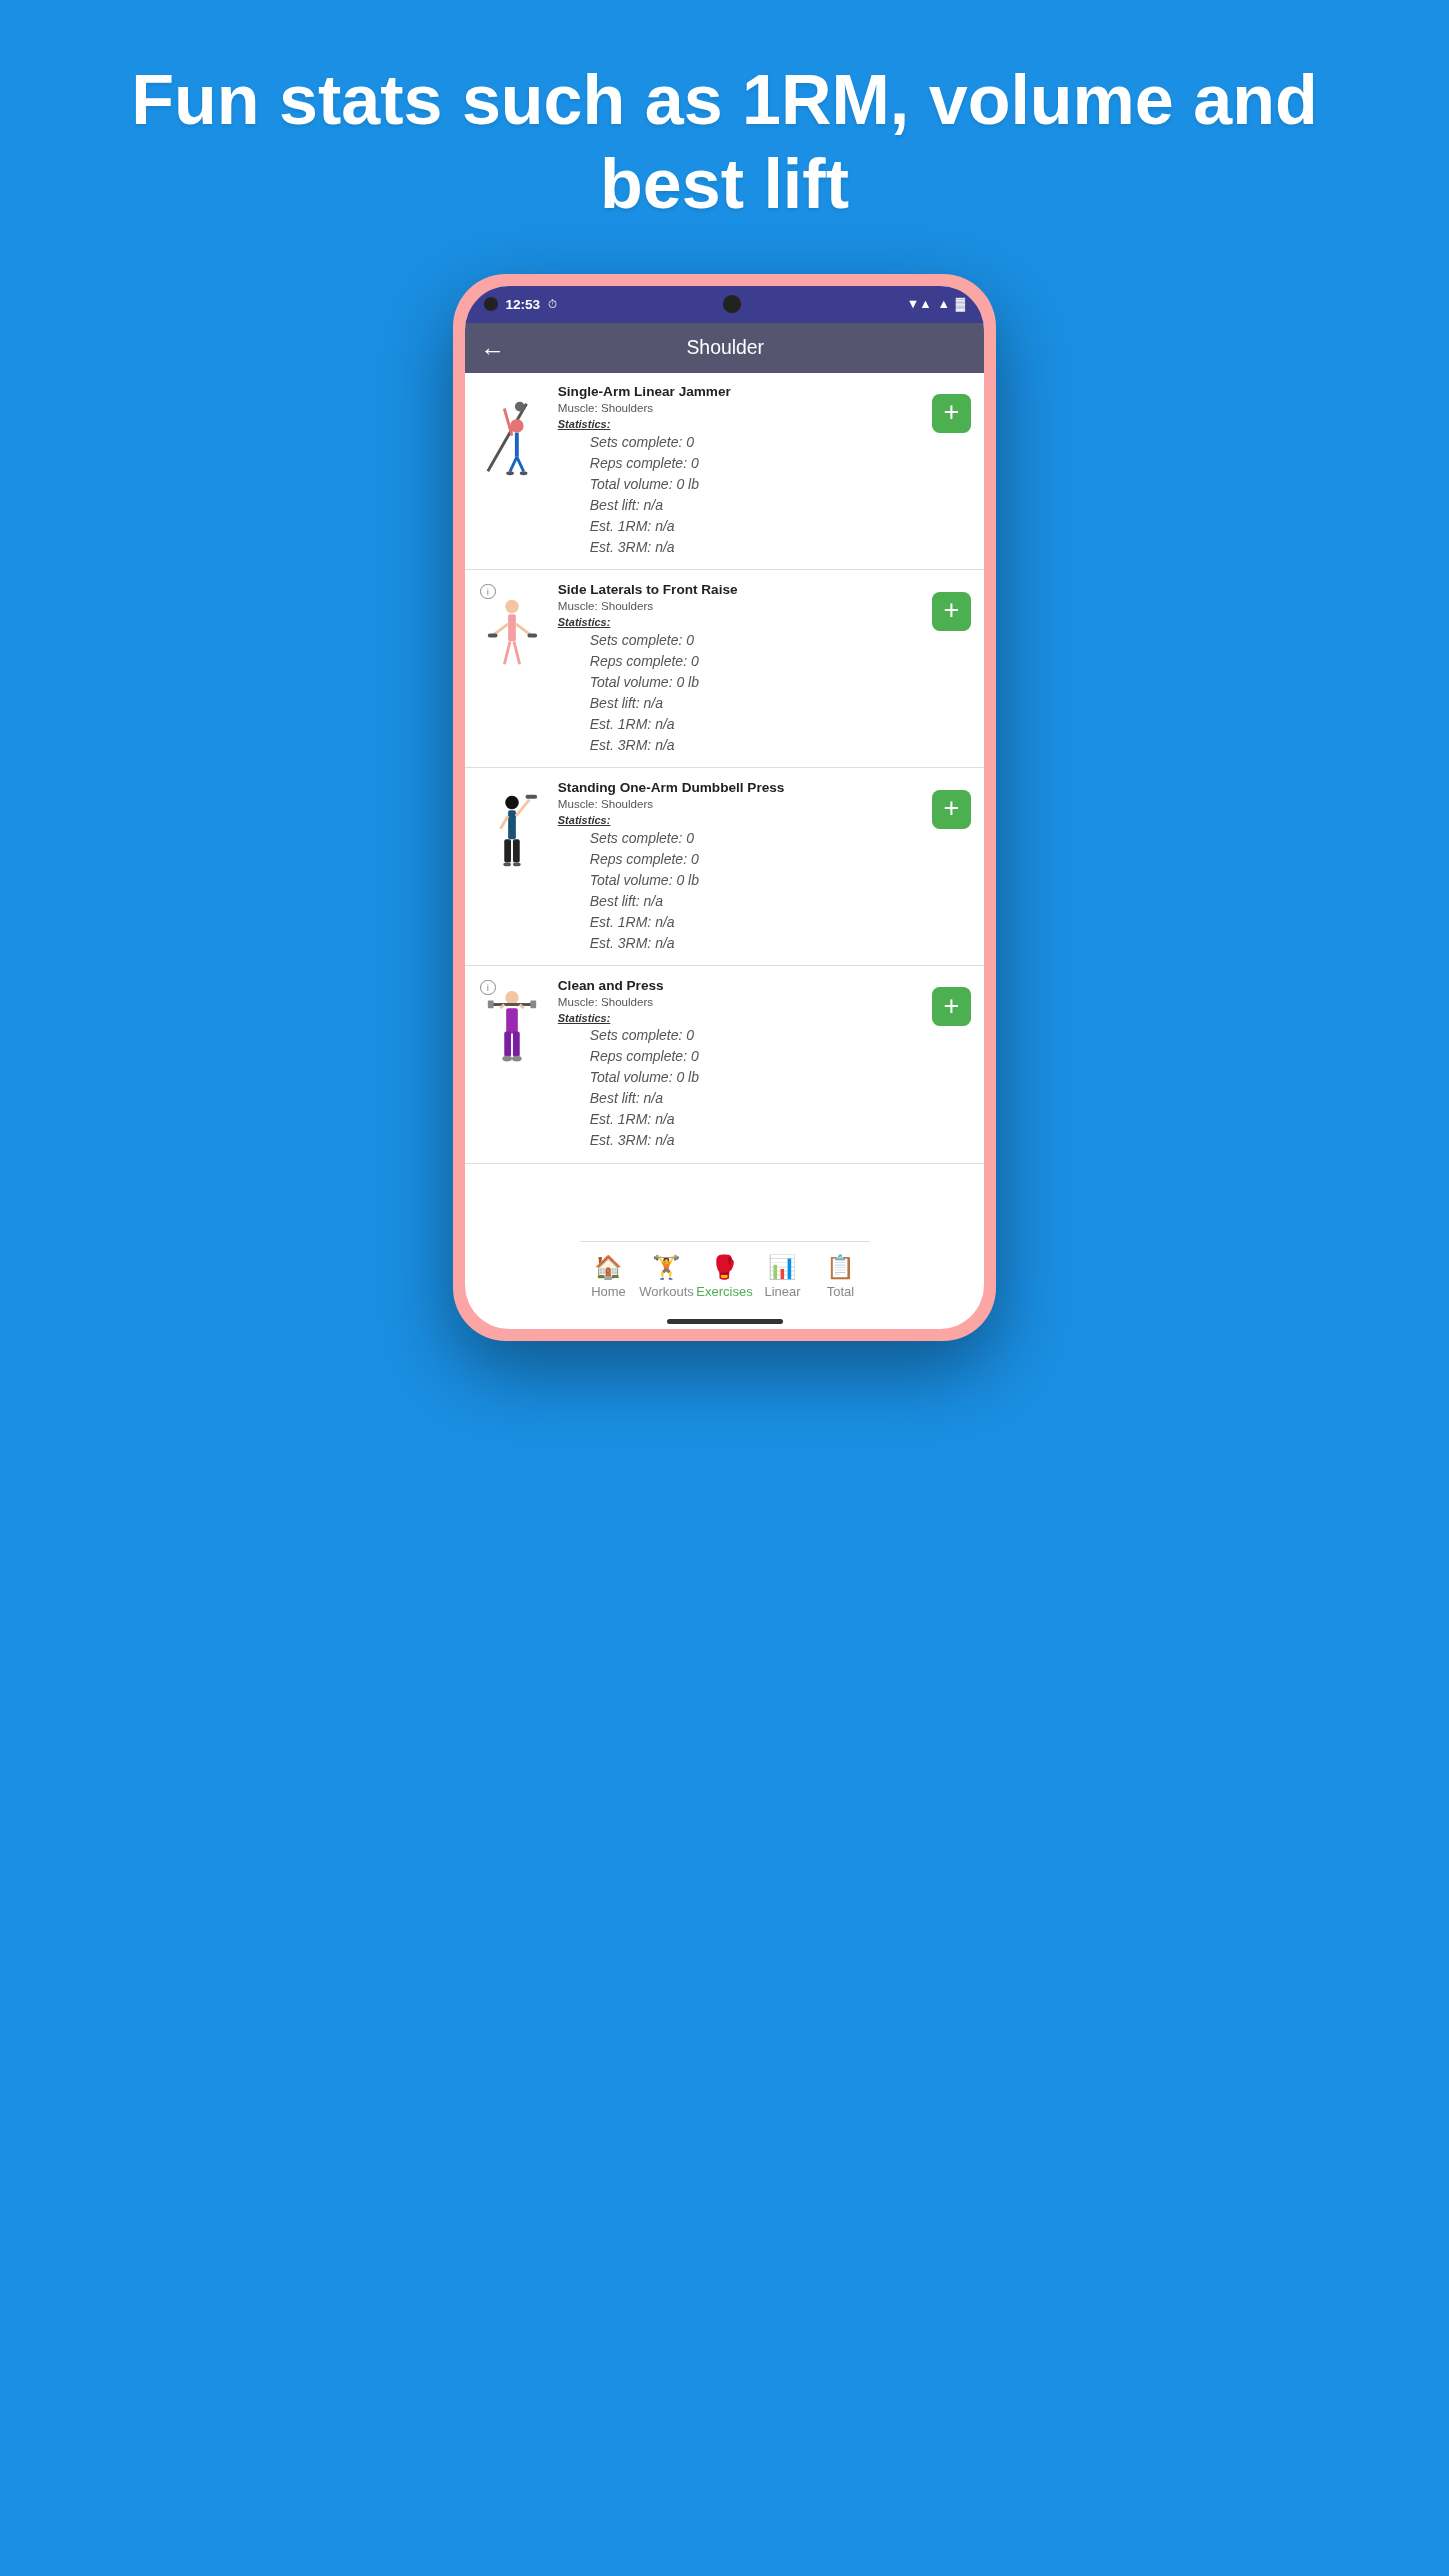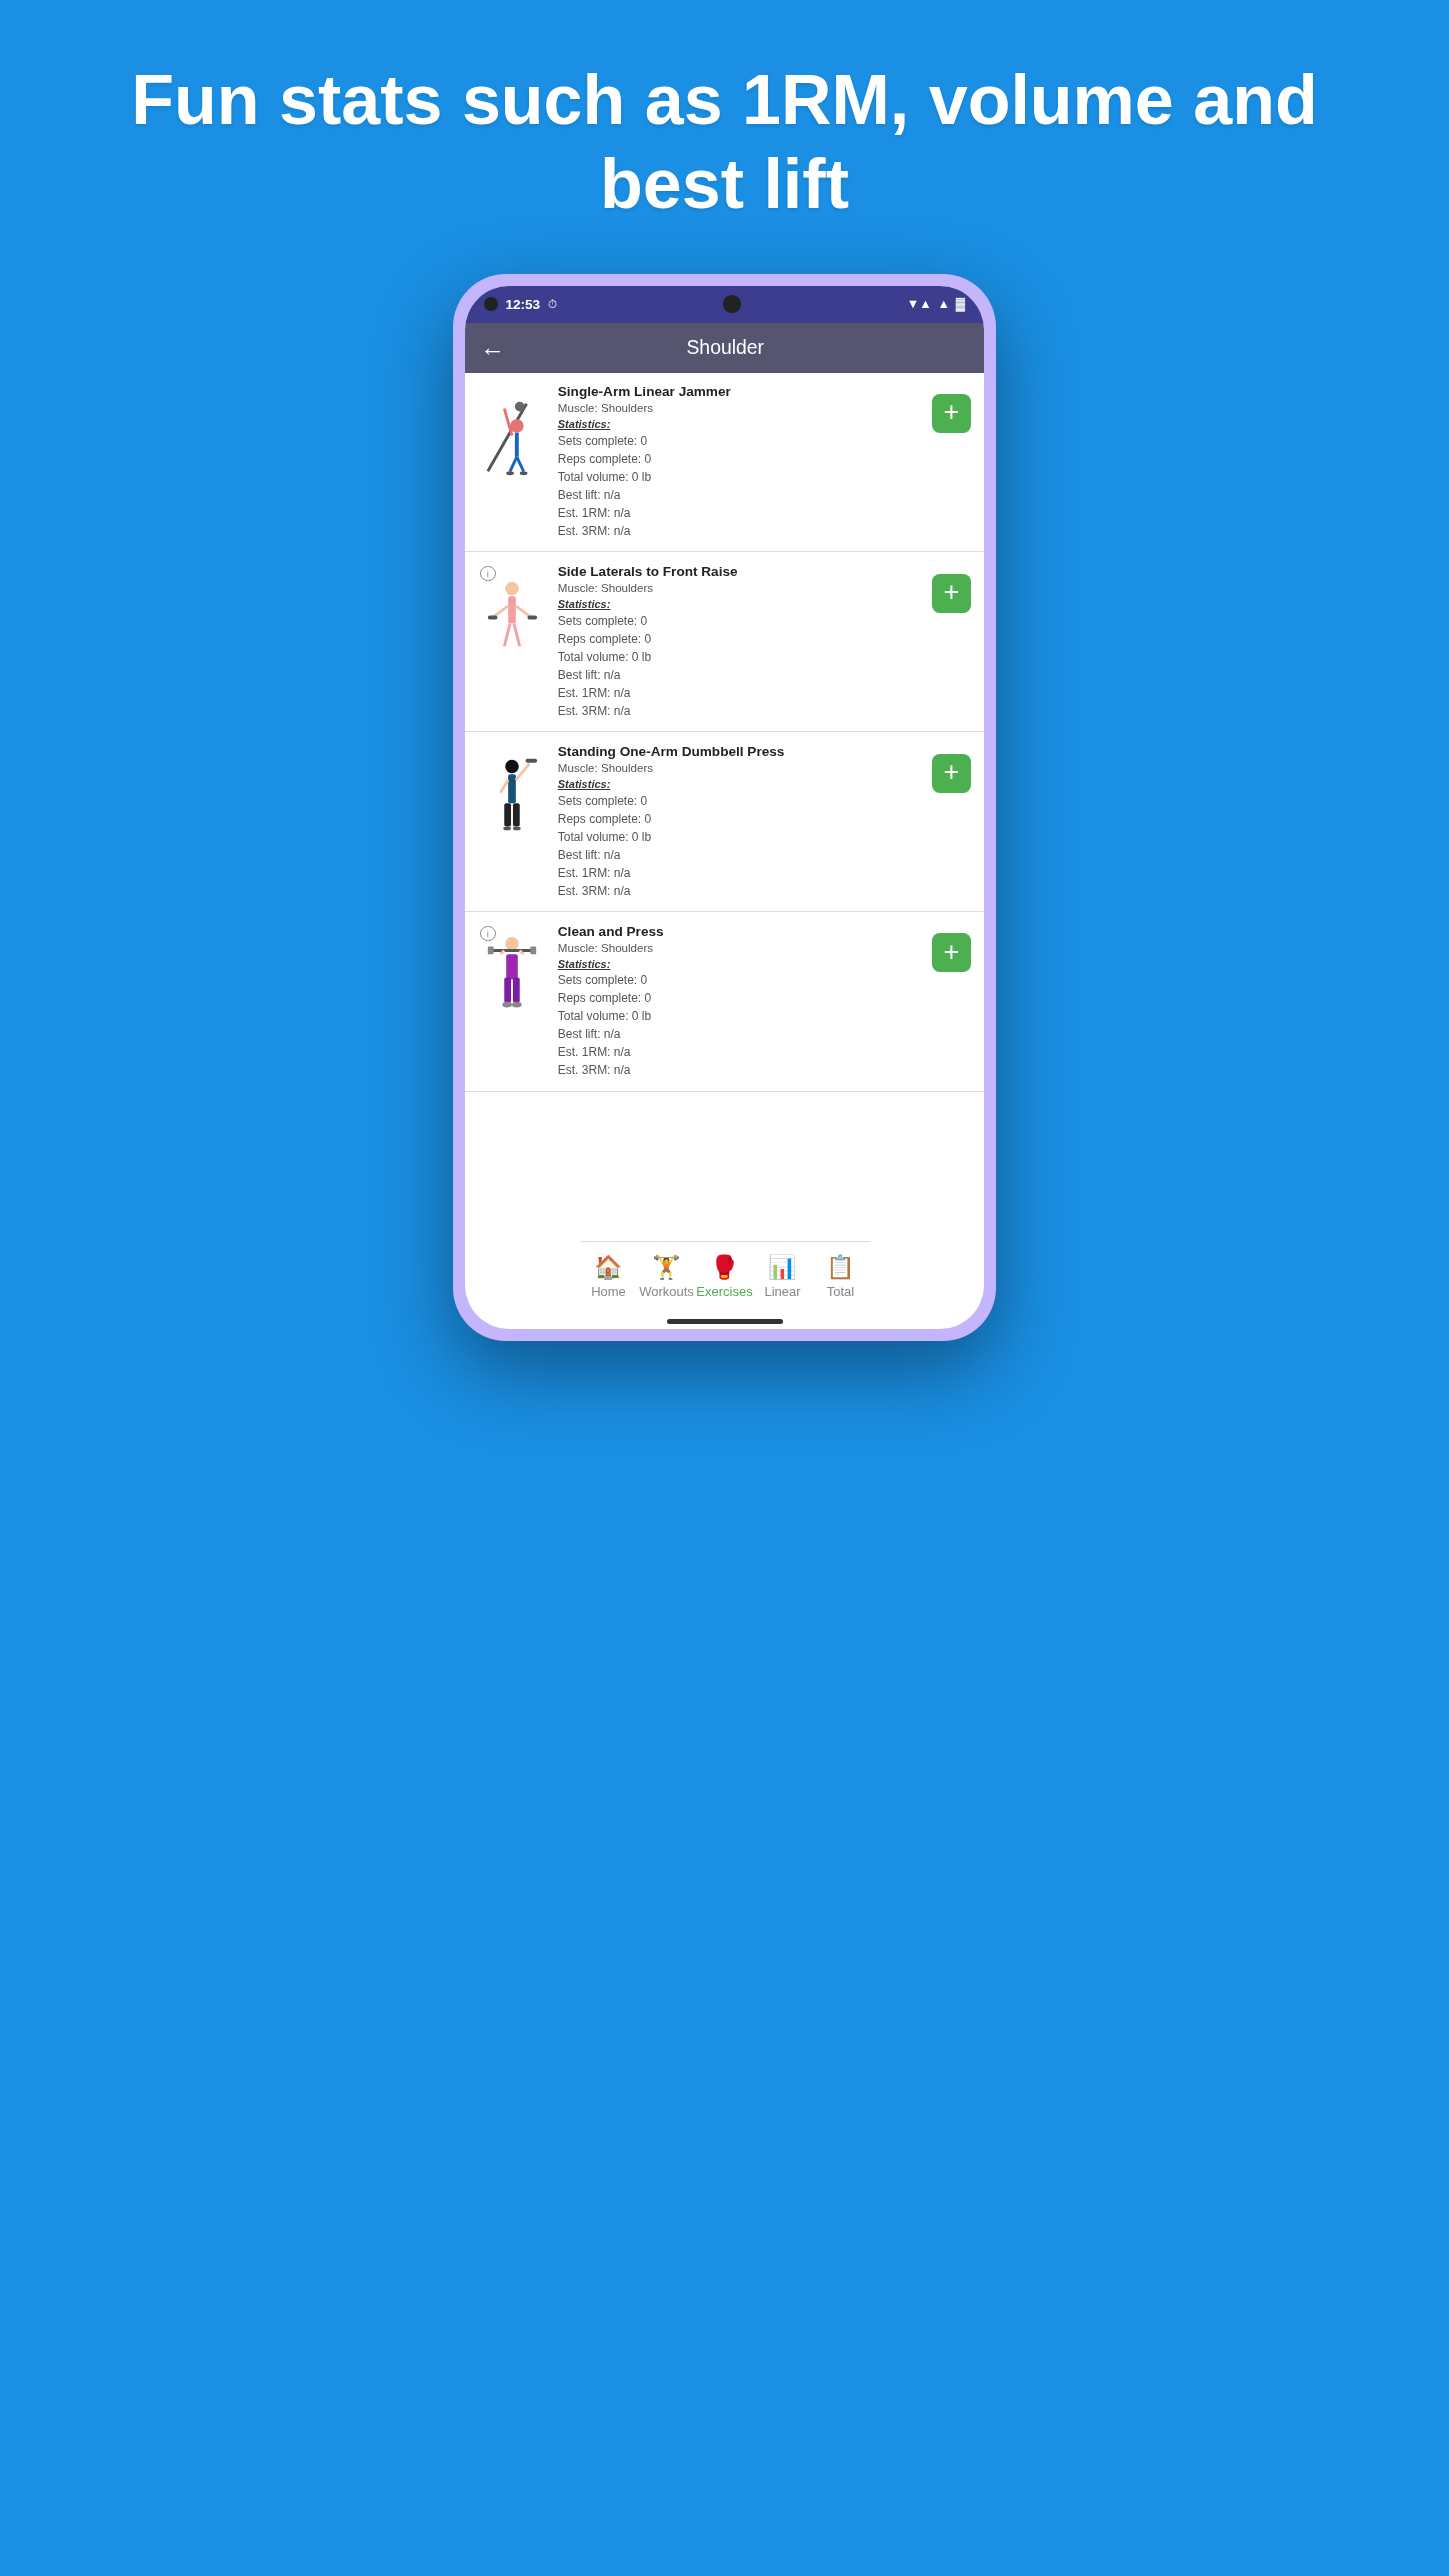--- a/index.html
+++ b/index.html
@@ -19,21 +19,21 @@
       font-weight: 800;
       text-align: center;
       padding: 58px 78px 48px 78px;
       line-height: 1.2;
       text-shadow: 0 1.9px 3.9px rgba(0,0,0,0.1);
     }
     .phone-container {
       position: relative;
       width: 543px;
       height: 1067px;
-      background: #c4b5fd;
+      background: #fca5a5;
       border-radius: 53px;
       padding: 11.6px;
       box-shadow: 0 29px 78px rgba(0,0,0,0.4);
     }
     .phone-inner {
       width: 100%;
       height: 100%;
       background: white;
       border-radius: 44px;
       overflow: hidden;
@@ -148,23 +148,25 @@
     }
     .stats-label {
       font-size: 11px;
       font-weight: 700;
       font-style: italic;
       color: #333;
       margin-bottom: 1.9px;
       text-decoration: underline;
     }
     .stat-line {
-      font-size: 12px;
+      font-size: 14px;
+      font-style: italic;
       color: #555;
       line-height: 1.5;
+      margin-left: 32px;
     }
     .add-button {
       width: 39px;
       height: 39px;
       background: #4caf50;
       border-radius: 7.8px;
       display: flex;
       align-items: center;
       justify-content: center;
       flex-shrink: 0;

